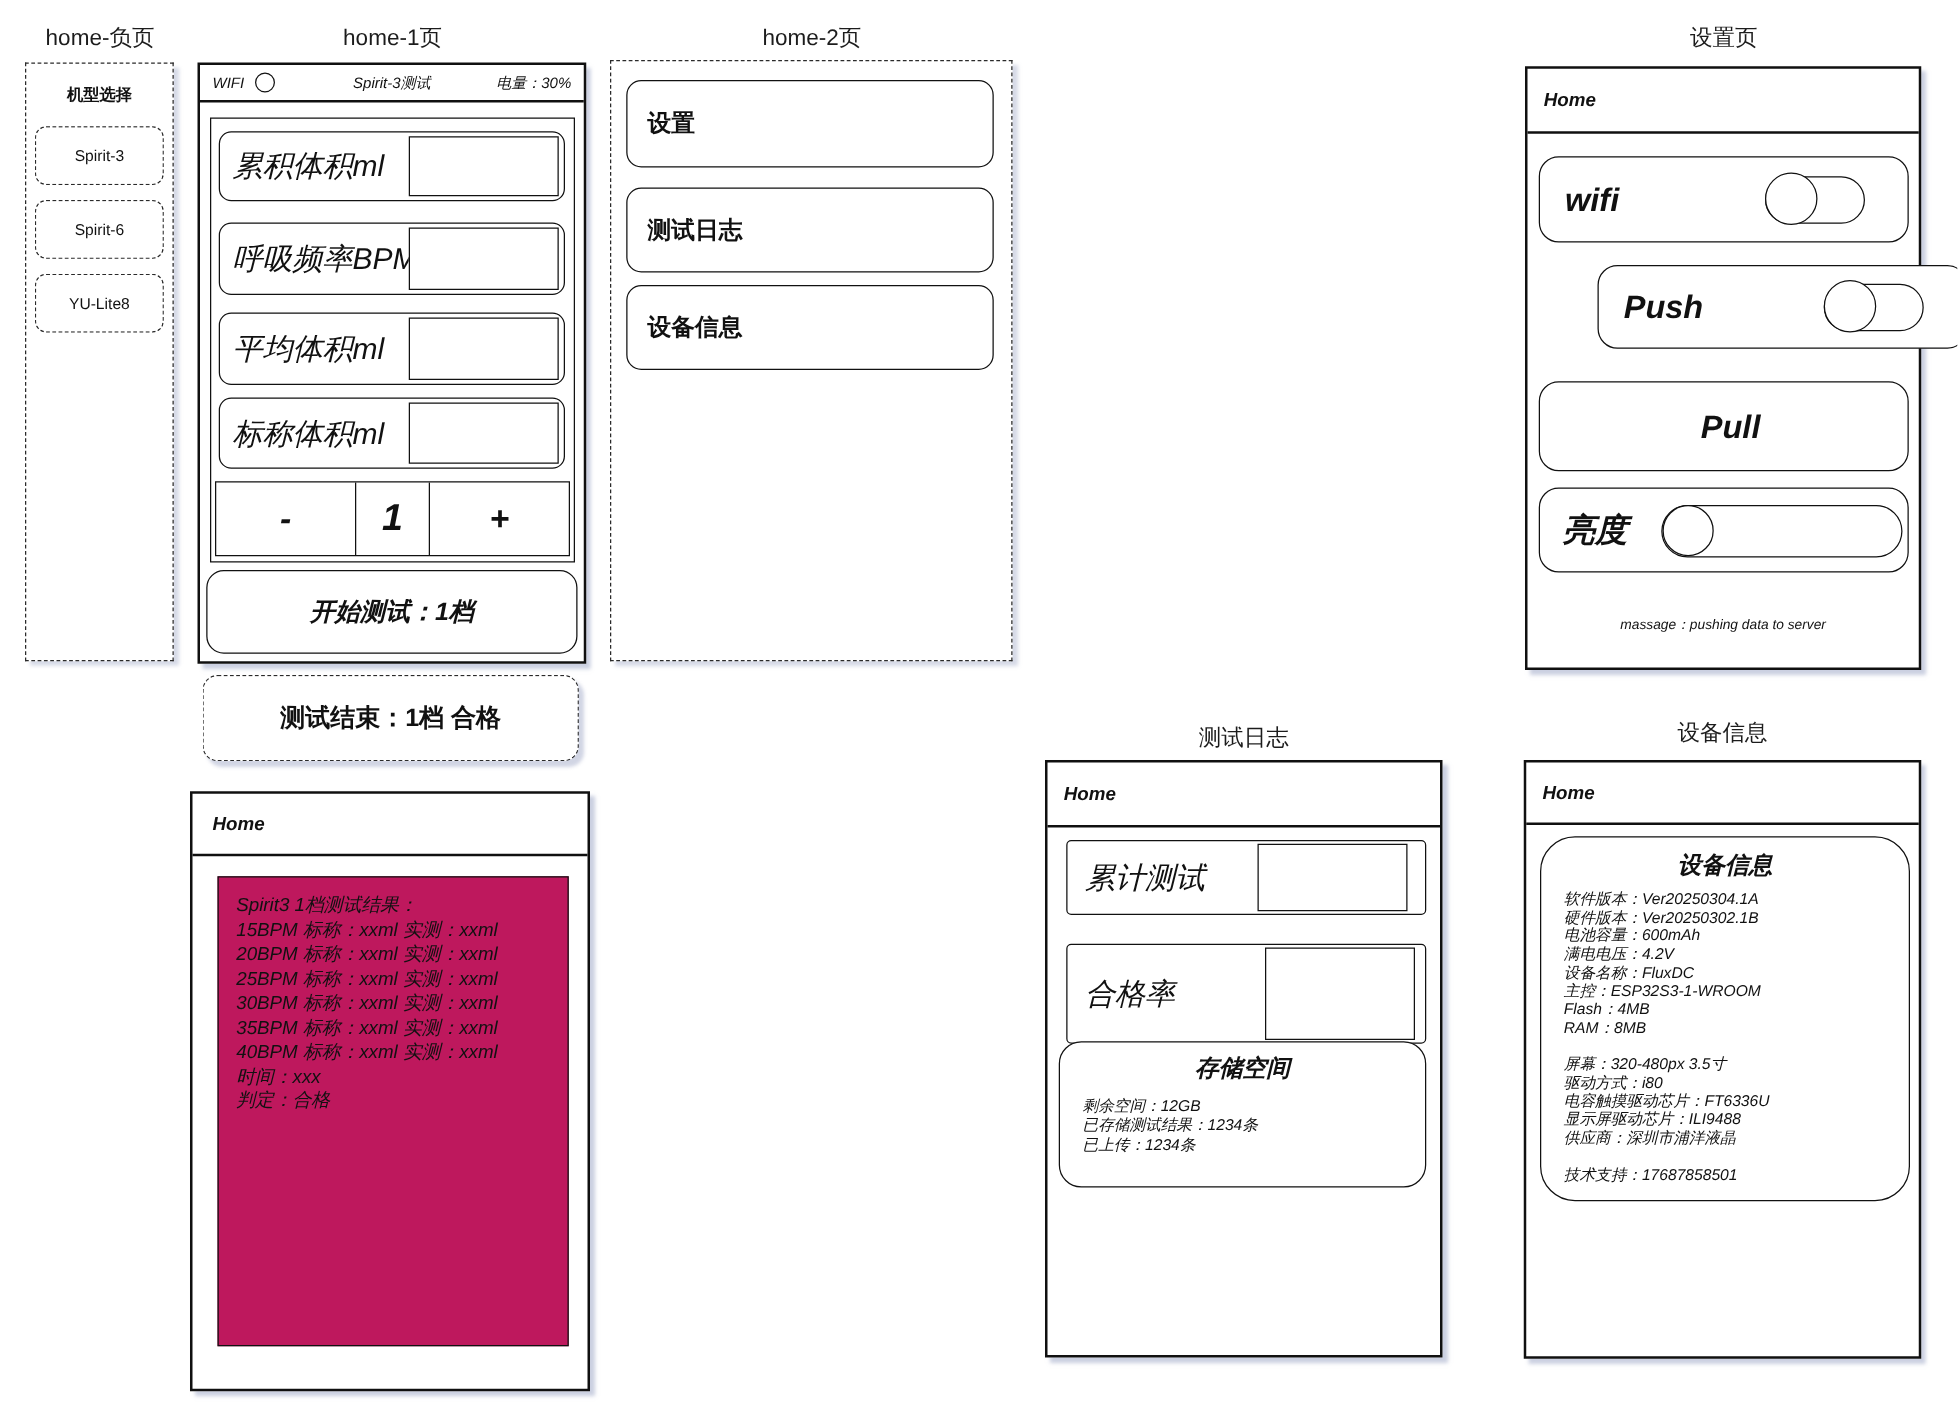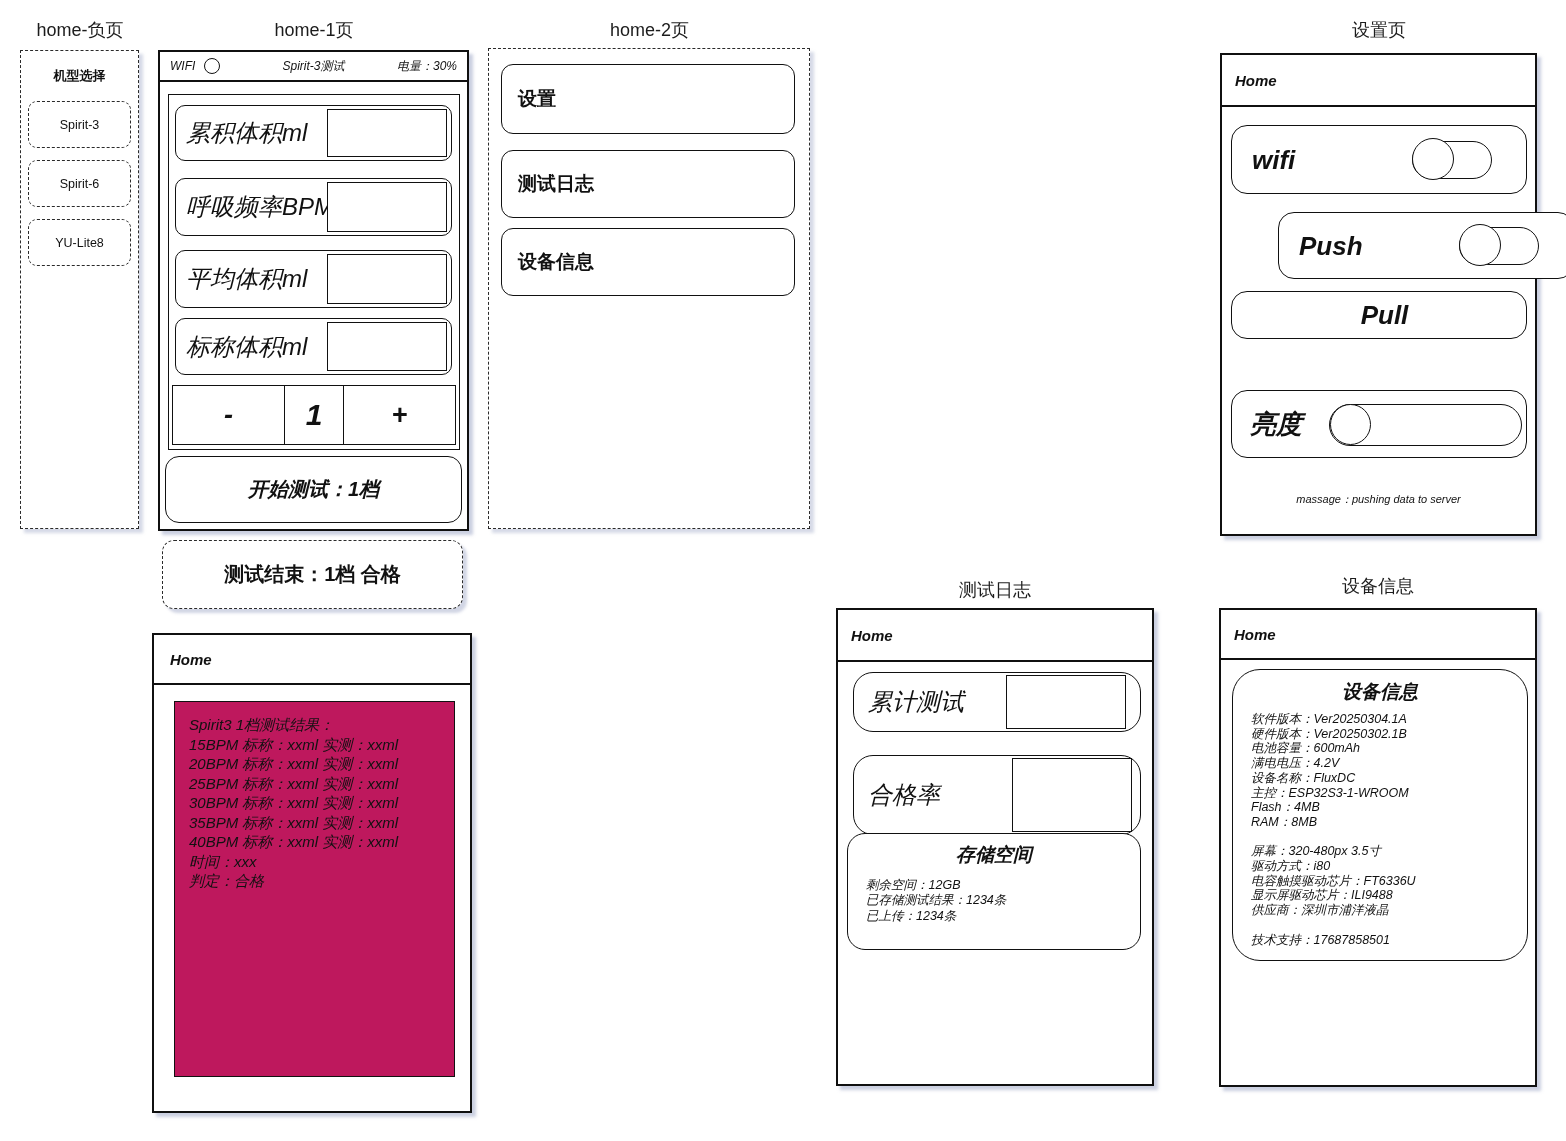--- a/index.html
+++ b/index.html
@@ -57,21 +57,21 @@
   .set-label{position:absolute;left:20px;top:50%;transform:translateY(-50%);font-weight:bold;font-size:26px;}
   .toggle{position:absolute;right:34px;top:50%;transform:translateY(-50%);width:80px;height:38px;border:1.5px solid #111;border-radius:19px;box-sizing:border-box;background:#fff;}
   .toggle .knob{position:absolute;left:-1px;top:-4px;width:42px;height:42px;border:1.5px solid #111;border-radius:50%;background:#fff;box-sizing:border-box;}
   .pull-btn{position:absolute;left:9px;width:296px;border:1.5px solid #111;border-radius:16px;background:#fff;
     display:flex;align-items:center;justify-content:center;font-weight:bold;font-size:26px;box-sizing:border-box;}
   .slider{position:absolute;left:97px;top:13px;width:193px;height:42px;border:1.5px solid #111;border-radius:21px;box-sizing:border-box;background:#fff;}
   .slider .knob{position:absolute;left:0px;top:-1px;width:41px;height:41px;border:1.5px solid #111;border-radius:50%;background:#fff;box-sizing:border-box;}
   .set-msg{position:absolute;left:0;right:0;text-align:center;font-size:11px;}
 
   
-  .log-row{position:absolute;border:1.5px solid #111;border-radius:20px;background:#fff;box-sizing:border-box;}
+  .log-row{position:absolute;border:1.5px solid #111;border-radius:4px;background:#fff;box-sizing:border-box;}
   .log-label{position:absolute;left:14px;top:50%;transform:translateY(-50%);font-size:24px;}
   .log-vbox{position:absolute;right:14px;top:2px;bottom:2px;width:120px;border:1.5px solid #111;box-sizing:border-box;background:#fff;}
   .round-card{position:absolute;border:1.5px solid #111;background:#fff;box-sizing:border-box;}
   .card-title{position:absolute;left:0;right:0;text-align:center;font-weight:bold;font-size:19px;}
   .info-line{font-size:12.5px;line-height:15.3px;min-height:15.3px;white-space:nowrap;}
   .dev-line{font-size:12.5px;line-height:14.7px;min-height:14.7px;white-space:nowrap;}
 </style>
 </head>
 <body>
 
@@ -158,21 +158,21 @@
       <div class="toggle">
         <div class="knob"></div>
       </div>
     </div>
     <div class="set-row" style="top:157px;height:67px;margin-left:47px;">
       <span class="set-label">Push</span>
       <div class="toggle">
         <div class="knob"></div>
       </div>
     </div>
-    <div class="pull-btn" style="top:236px;height:48px;padding-left:11px;">Pull</div>
+    <div class="pull-btn" style="top:250px;height:72px;padding-left:11px;">Pull</div>
     <div class="set-row" style="top:335px;height:68px;">
       <span class="set-label" style="left:18px;">亮度</span>
       <div class="slider">
         <div class="knob"></div>
       </div>
     </div>
     <div class="set-msg" style="top:437px;">massage：pushing data to server</div>
   </div>
 
   <div class="panel psolid" style="left:836px;top:608px;width:318px;height:478px;">

